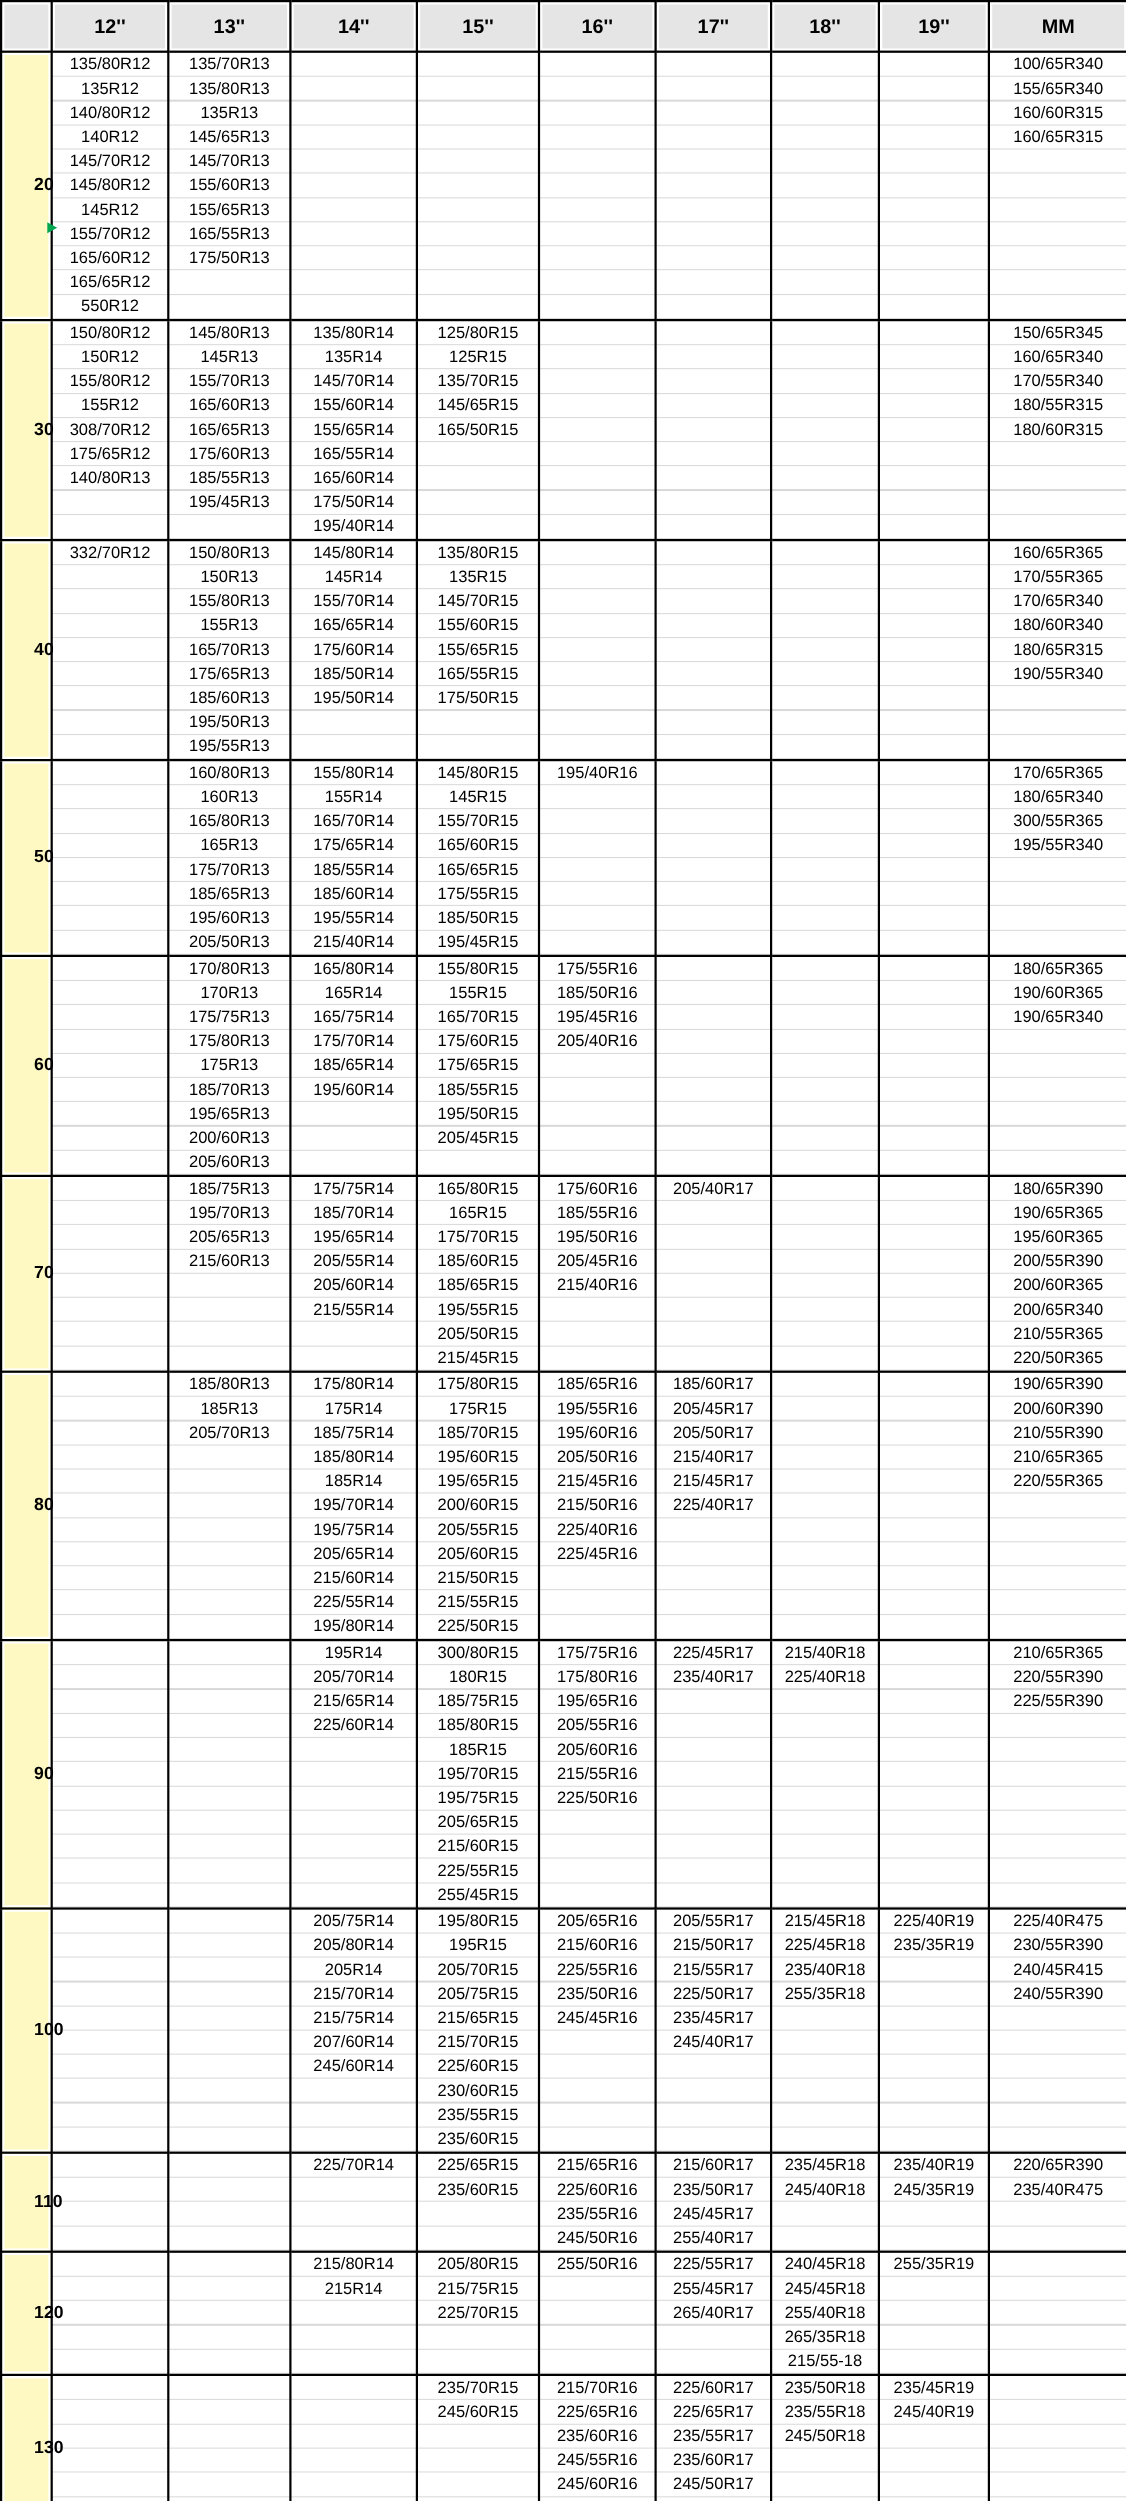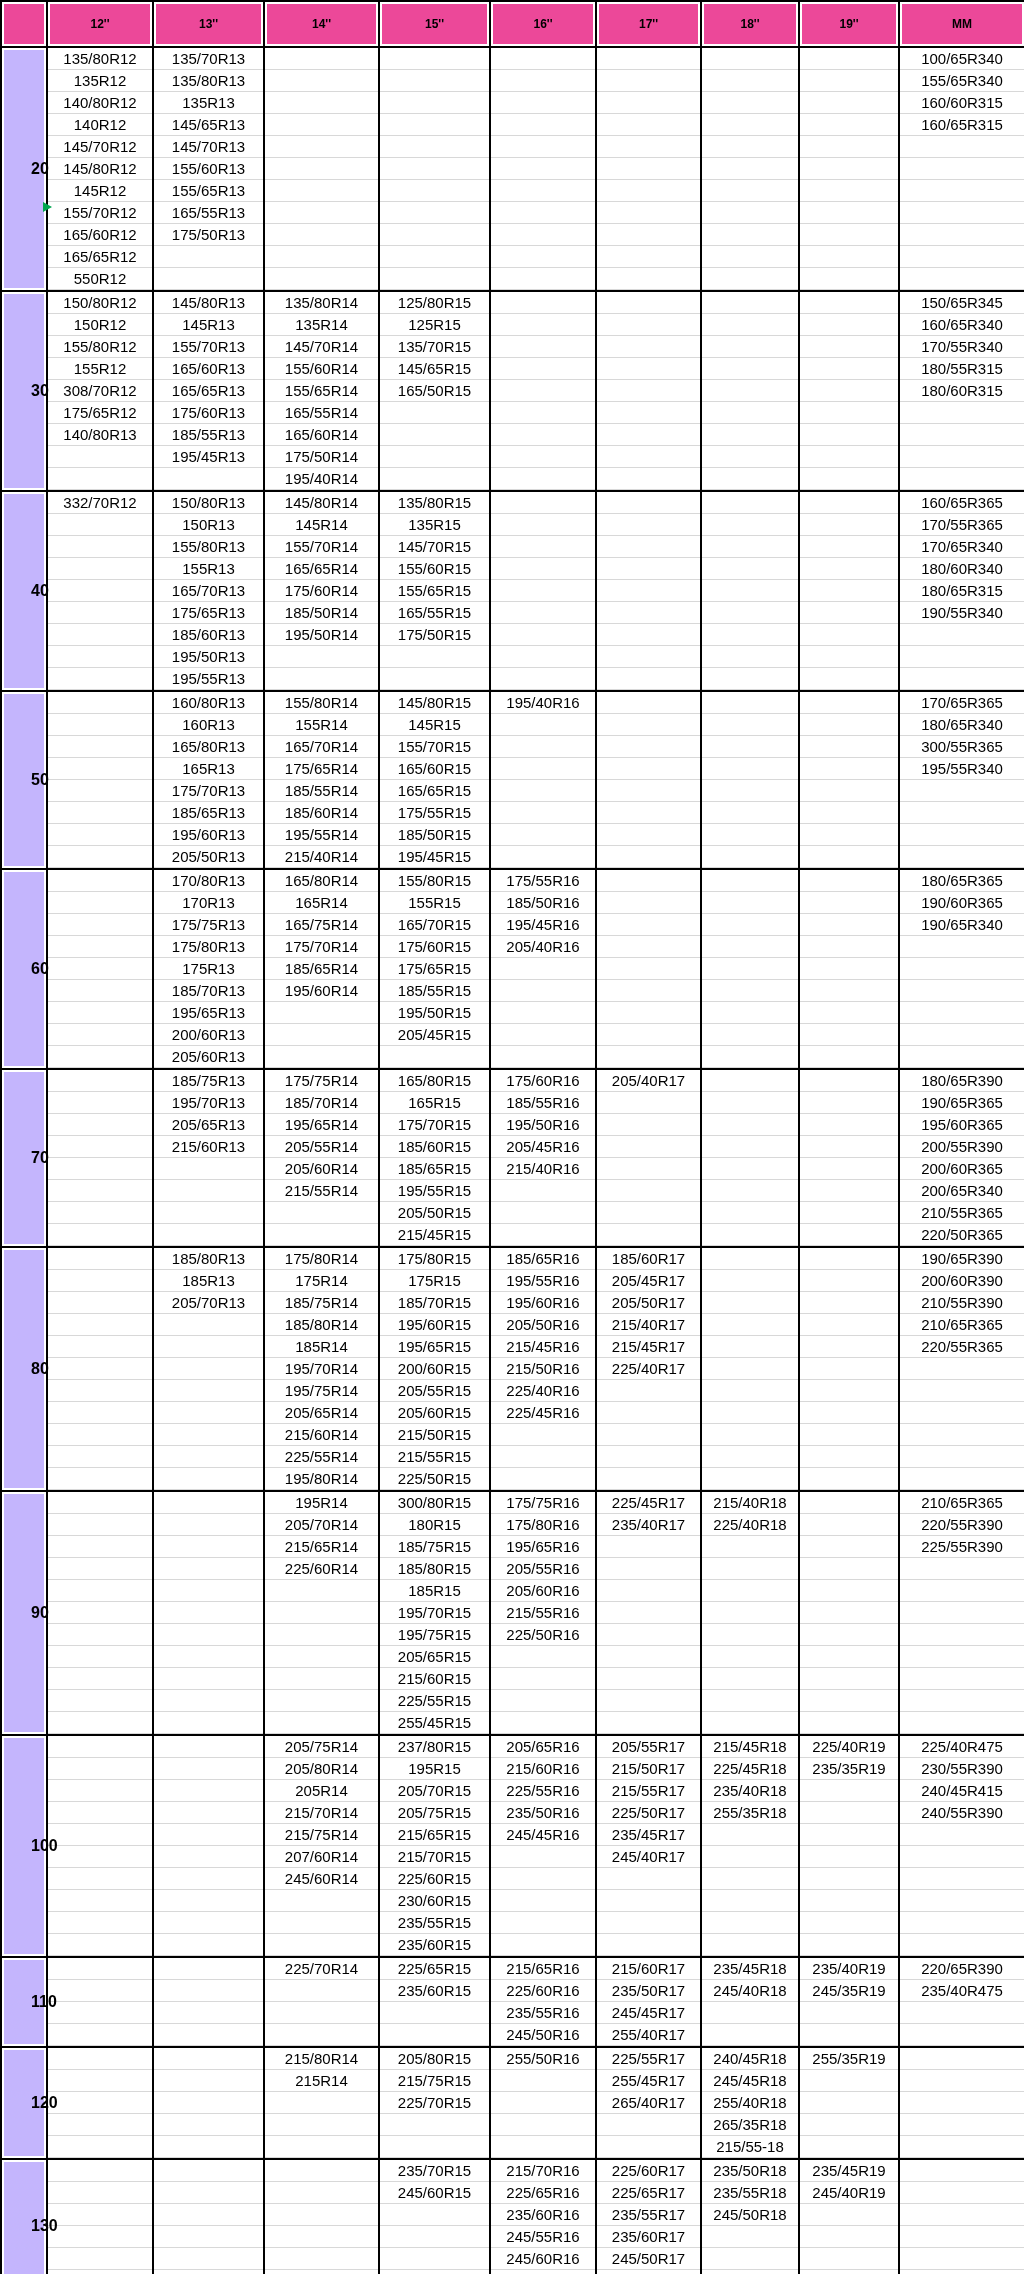--- a/index.html
+++ b/index.html
@@ -17,30 +17,30 @@
     border-collapse: collapse;
     border: 2px solid #000;
     border-bottom-width: 3px;
   }
   th, td {
     border: 2px solid #000;
     padding: 0;
   }
   thead th {
     height: 46px;
-    background: #ec4899;
+    background: #e5e5e5;
     box-shadow: inset 0 0 0 2px #ffffff;
-    font-size: 12px;
+    font-size: 18px;
     font-weight: bold;
     text-align: center;
     vertical-align: middle;
     margin-left: 47px;
   }
   tbody th {
-    background: #c4b5fd;
+    background: #fef9c3;
     box-shadow: inset 0 0 0 2px #ffffff;
     font-size: 16px;
     font-weight: bold;
     text-align: center;
     vertical-align: middle;
     padding-left: 29px;
   }
   tbody td {
     vertical-align: top;
     background-color: #ffffff;
@@ -496,21 +496,21 @@
           <td>
             <div class="line">205/75R14</div>
             <div class="line">205/80R14</div>
             <div class="line">205R14</div>
             <div class="line">215/70R14</div>
             <div class="line">215/75R14</div>
             <div class="line">207/60R14</div>
             <div class="line">245/60R14</div>
           </td>
           <td>
-            <div class="line">237/80R15</div>
+            <div class="line">195/80R15</div>
             <div class="line">195R15</div>
             <div class="line">205/70R15</div>
             <div class="line">205/75R15</div>
             <div class="line">215/65R15</div>
             <div class="line">215/70R15</div>
             <div class="line">225/60R15</div>
             <div class="line">230/60R15</div>
             <div class="line">235/55R15</div>
             <div class="line">235/60R15</div>
           </td>

